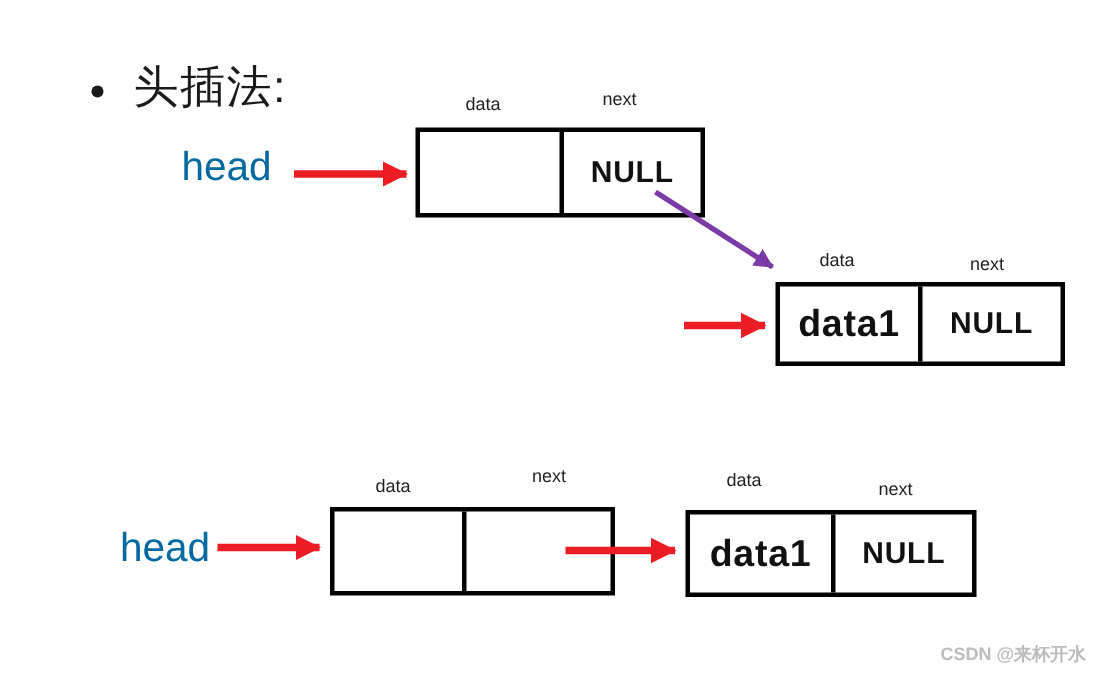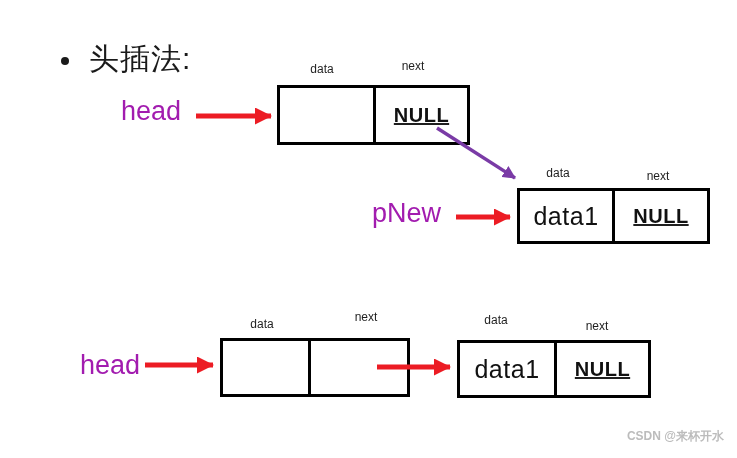--- a/index.html
+++ b/index.html
@@ -39,21 +39,21 @@
     line-height: 34px;
     color: #1a1a1a;
     letter-spacing: 1px;
   }
 
   
   .pointer-label {
     position: absolute;
     font-size: 27px;
     line-height: 28px;
-    color: #a21caf;
+    color: #0369a1;
     white-space: nowrap;
   }
 
   
   .node {
     position: absolute;
     display: flex;
     border: 3px solid #000000;
     background: #ffffff;
     box-sizing: border-box;
@@ -61,25 +61,24 @@
   .cell {
     display: flex;
     align-items: center;
     justify-content: center;
     box-sizing: border-box;
     height: 100%;
   }
   .cell.next {
     border-left: 3px solid #000000;
     flex: 1 1 auto;
-    text-decoration: underline;
   }
   .value-data {
     font-size: 25px;
-    font-weight: 400;
+    font-weight: 700;
     color: #111111;
     letter-spacing: 0.5px;
   }
   .value-null {
     font-size: 20px;
     font-weight: 700;
     color: #111111;
     letter-spacing: 0.5px;
   }
 
@@ -129,21 +128,20 @@
 
   <div class="node" style="left:277px; top:85px; width:193px; height:60px;">
     <div class="cell" style="width:93px;">
       <span class="value-data"></span>
     </div>
     <div class="cell next">
       <span class="value-null">NULL</span>
     </div>
   </div>
 
-  <span class="pointer-label" style="left:372px; top:199px;">pNew</span>
 
   <span class="field-label" style="left:558px; top:163px;">data</span>
   <span class="field-label" style="left:658px; top:166px;">next</span>
 
   <div class="node" style="left:517px; top:188px; width:193px; height:56px;">
     <div class="cell" style="width:92px;">
       <span class="value-data">data1</span>
     </div>
     <div class="cell next">
       <span class="value-null">NULL</span>

